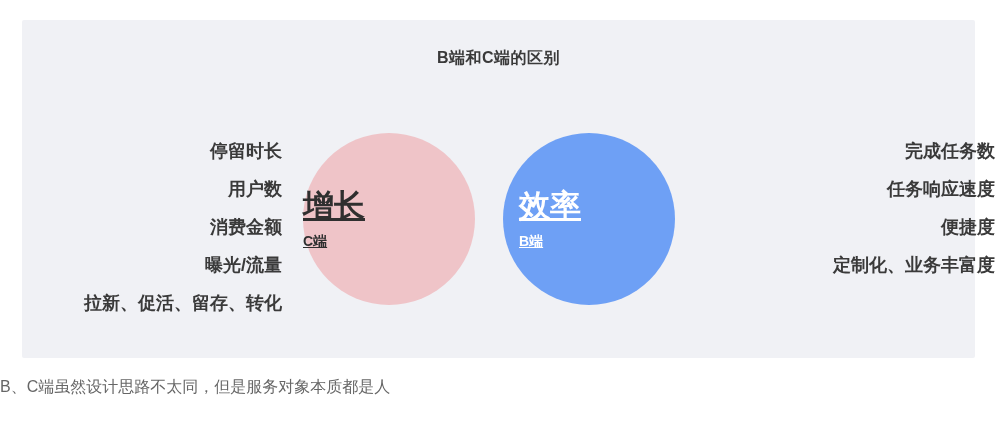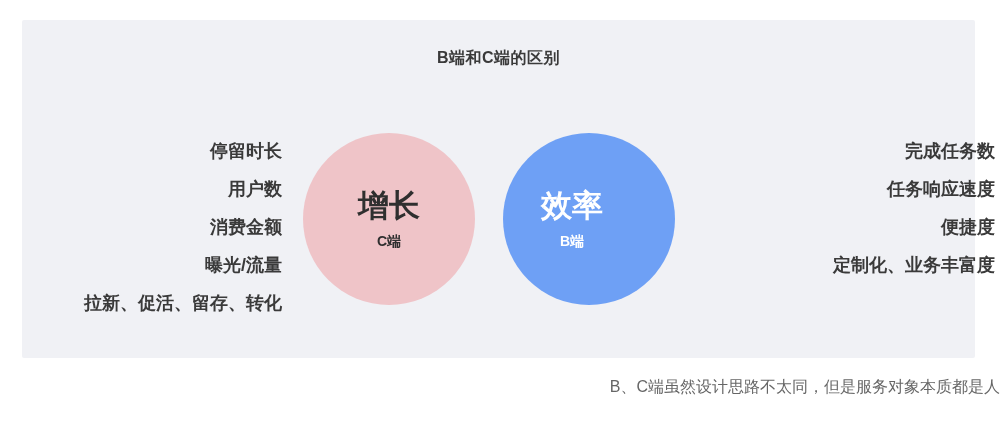--- a/index.html
+++ b/index.html
@@ -65,42 +65,42 @@
   }
   .circle-right {
     left: 200px;
     background: #5B94F5;
     opacity: 0.88;
   }
   .circle-label {
     position: absolute;
     left: 0;
     width: 172px;
-    text-align: center;
+    text-decoration: underline;
   }
   .circle-label .big {
     display: block;
     font-size: 31px;
     font-weight: bold;
     line-height: 1;
   }
   .circle-label .small {
     display: block;
     margin-top: 13px;
     font-size: 14px;
     font-weight: bold;
     line-height: 1;
   }
   .label-left {
     top: 57px;
     color: #2f2f2f;
   }
   .label-right {
     top: 57px;
-    left: 183px;
+    left: 216px;
     color: #ffffff;
   }
 
   
   .metrics {
     position: absolute;
     top: 112px;
     font-size: 18px;
     font-weight: bold;
     color: #3a3a3a;
@@ -121,21 +121,21 @@
     line-height: 38px;
     white-space: nowrap;
   }
 
   
   .caption {
     position: absolute;
     left: 0;
     top: 377px;
     width: 1000px;
-    text-align: right;
+    text-align: left;
     font-size: 16px;
     color: #666666;
   }
 </style>
 </head>
 <body>
 
 <div id="slide">
 
   <div class="card">

